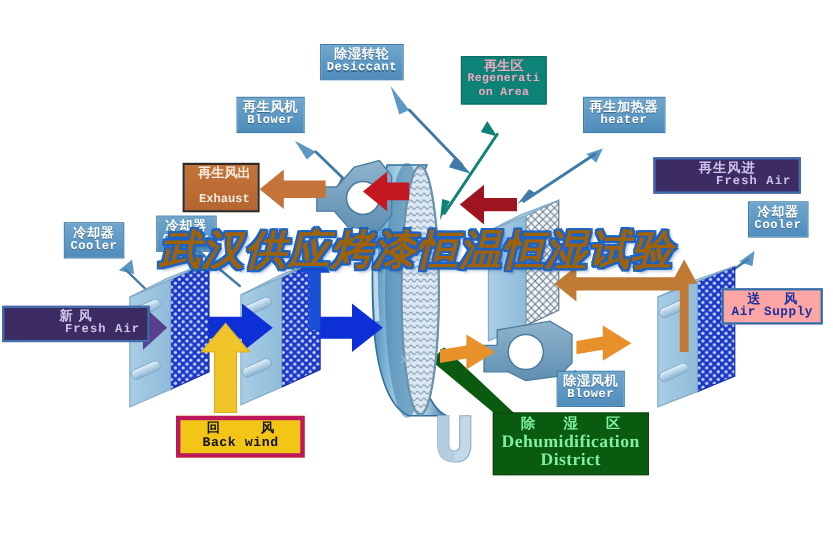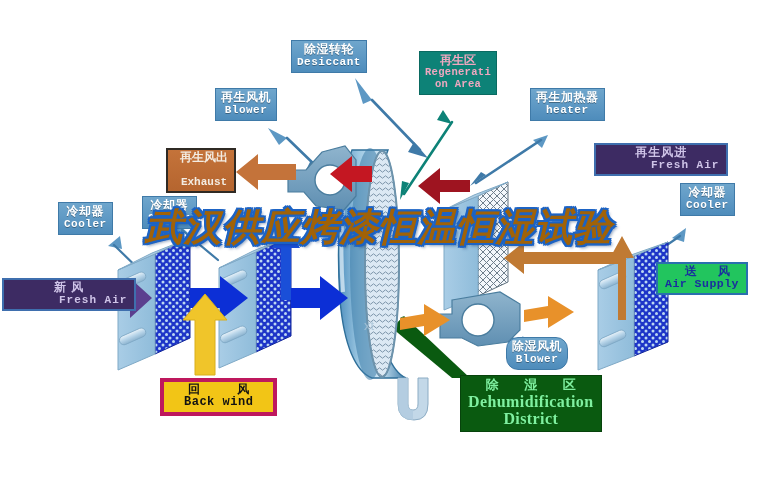--- a/index.html
+++ b/index.html
@@ -81,42 +81,40 @@
   }
   .lb-teal .cn { font-size: 12px; }
   .lb-teal .en { font-size: 10.5px; letter-spacing: .3px; }
 
   
   .lb-green {
     background: #0a5a10;
     border: 1px solid #07430c;
     color: #7ff0a0;
     padding: 2px 7px 3px 7px;
-    margin-left: 12px;
   }
   .lb-green .cn { font-size: 13px; letter-spacing: 11px; text-indent: 11px; }
   .lb-green .en { font-size: 16px; letter-spacing: .4px; font-family: Liberation Serif, serif; }
 
   
   .lb-yellow {
     background: #f2c516;
     border: 4px solid #be185d;
     color: #121212;
     padding: 1px 7px 2px 7px;
   }
   .lb-yellow .cn { font-size: 12px; letter-spacing: 17px; text-indent: 17px; }
   .lb-yellow .en { font-size: 12px; letter-spacing: .5px; }
 
   
   .lb-cyan {
-    background: #22c55e;
+    background: #fca5a5;
     border: 2px solid #2a6fae;
     color: #1a2f9e;
     padding: 1px 7px 2px 7px;
-    text-align: right;
   }
   .lb-cyan .cn { font-size: 12px; letter-spacing: 9px; text-indent: 9px; font-weight: bold; }
   .lb-cyan .en { font-size: 11.5px; letter-spacing: .5px; }
 
   
   #overlay-title {
     position: absolute;
     left: 0;
     top: 206px;
     width: 757px;
@@ -401,21 +399,21 @@
   <div class="label lb-purple" style="left:2px; top:278px;">
     <span class="cn">新    风</span>
     <span class="en">Fresh Air</span>
   </div>
 
   <div class="label lb-yellow" style="left:160px; top:378px;">
     <span class="cn">回    风</span>
     <span class="en">Back wind</span>
   </div>
 
-  <div class="label lb-steel" style="left:506px; top:337px;border-radius:12px;">
+  <div class="label lb-steel" style="left:506px; top:337px;">
     <span class="cn">除湿风机</span>
     <span class="en">Blower</span>
   </div>
 
   <div class="label lb-green" style="left:448px; top:375px;">
     <span class="cn">除 湿 区</span>
     <span class="en">Dehumidification</span>
     <span class="en">District</span>
   </div>
 

